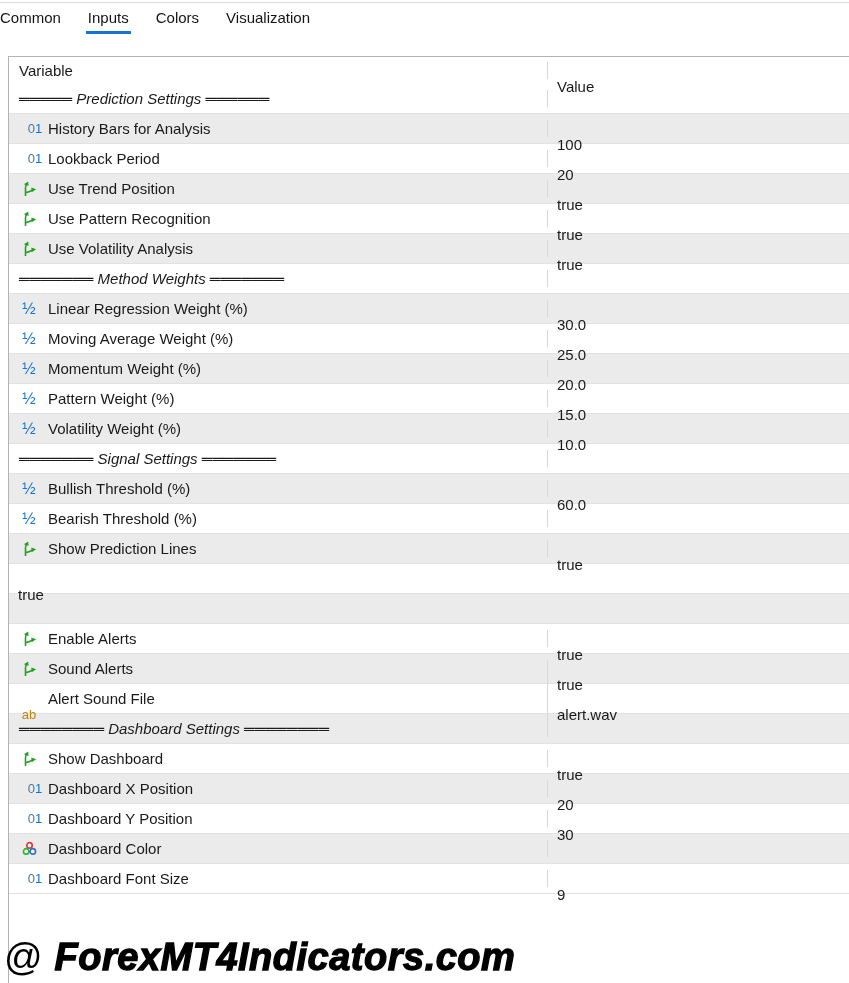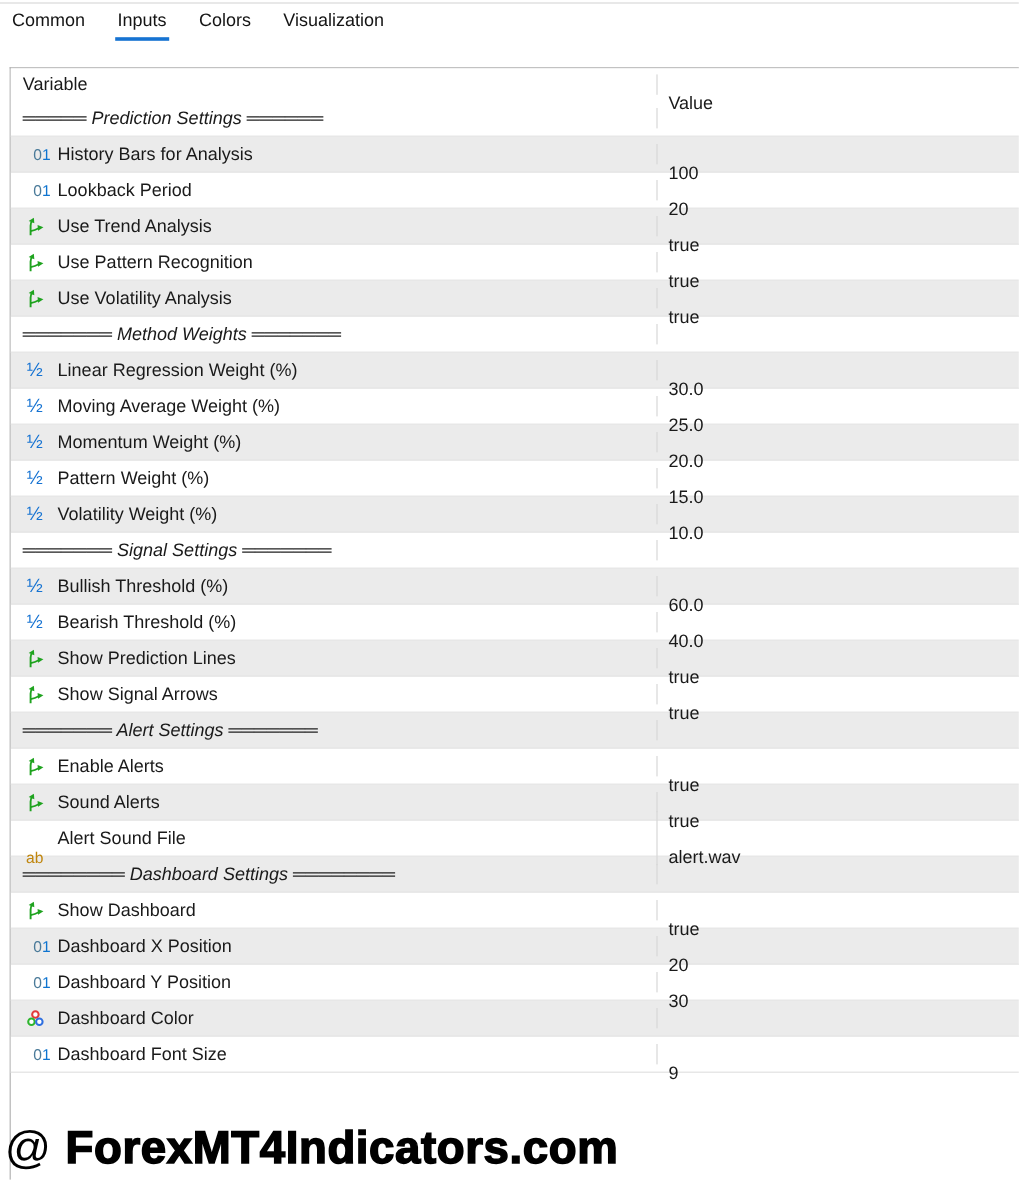--- a/index.html
+++ b/index.html
@@ -2,21 +2,21 @@
 <html><head>
 <meta charset="utf-8">
 <style>
   html,body{margin:0;padding:0;}
   body{
     width:849px;height:983px;position:relative;background:#ffffff;
     font-family:"Liberation Sans", sans-serif;color:#1a1a1a;overflow:hidden;
   }
   .top-hairline{position:absolute;top:2px;left:0;right:0;height:1px;background:#d9d9d9;}
   
-  .tabbar{position:absolute;top:9px;left:10px;display:flex;gap:27px;}
+  .tabbar{position:absolute;top:9px;left:0;display:flex;gap:27px;}
   .tab{font-size:15px;color:#141414;padding-bottom:8px;position:relative;cursor:default;}
   .tab.active::after{
     content:"";position:absolute;left:-2px;right:-2px;bottom:0;height:3px;
     background:var(--accent,#1673d2);
   }
   
   .grid{
     position:absolute;top:56px;left:8px;right:0;bottom:0;
     border-top:1px solid #b3b3b3;border-left:1px solid #b3b3b3;background:#ffffff;
   }
@@ -33,21 +33,21 @@
   .ic-int .d1{color:var(--ic-int1,#0e74d0);}
   .ic-dbl{font-size:16px;line-height:1;color:var(--ic-dbl,#1673d2);}
   .ic-str{font-size:13px;line-height:1;color:var(--ic-str,#c0860e);margin-top:32px;}
   .swatch{width:15px;height:15px;box-sizing:border-box;border:1px solid #9a9a9a;background:#fff;display:inline-block;}
   
   .watermark{
     position:absolute;left:4px;top:936px;z-index:5;display:flex;align-items:baseline;gap:12px;
     font-size:38px;color:#000;white-space:nowrap;
   }
   .watermark .at{font-weight:400;}
-  .watermark .txt{font-weight:700;-webkit-text-stroke:1.3px #000;letter-spacing:0.5px;}
+  .watermark .txt{font-weight:700;-webkit-text-stroke:1.3px #000;letter-spacing:0.5px;font-style:italic;}
 </style>
 </head>
 <body style="--accent: #1673d2; --rowalt: #ebebeb; --ic-int0: #4a7a99; --ic-int1: #0e74d0; --ic-dbl: #1673d2; --ic-str: #c0860e;">
 
 <div class="top-hairline"></div>
 
 <div class="tabbar">
     <div class="tab">Common</div>
     <div class="tab active">Inputs</div>
     <div class="tab">Colors</div>
@@ -89,21 +89,21 @@
       <div class="row alt">
         <div class="cell var">
           <span class="ic">
             <svg width="16" height="16" viewBox="0 0 16 16">
               <path d="M4.5 15 L4.5 7 C4.5 4.8 5.1 3.6 6 2.9" stroke="#1fa31f" stroke-width="1.6" fill="none"></path>
               <polygon points="7.2,0.5 2.9,3.2 7.6,5.1" fill="#1fa31f"></polygon>
               <path d="M4.5 11.6 C7.5 11.1 9.5 10.2 11.2 9.2" stroke="#1fa31f" stroke-width="1.6" fill="none"></path>
               <polygon points="15.2,8.3 10.3,6.4 10.7,11.2" fill="#1fa31f"></polygon>
             </svg>
           </span>
-          <span>Use Trend Analysis</span>
+          <span>Use Trend Position</span>
         </div>
         <div class="cell val">
           <span>true</span>
         </div>
       </div>
       <div class="row">
         <div class="cell var">
           <span class="ic">
             <svg width="16" height="16" viewBox="0 0 16 16">
               <path d="M4.5 15 L4.5 7 C4.5 4.8 5.1 3.6 6 2.9" stroke="#1fa31f" stroke-width="1.6" fill="none"></path>
@@ -208,58 +208,43 @@
           <span>60.0</span>
         </div>
       </div>
       <div class="row">
         <div class="cell var">
           <span class="ic">
             <span class="ic-dbl">½</span>
           </span>
           <span>Bearish Threshold (%)</span>
         </div>
-        <div class="cell val">
-          <span>40.0</span>
-        </div>
       </div>
       <div class="row alt">
         <div class="cell var">
           <span class="ic">
             <svg width="16" height="16" viewBox="0 0 16 16">
               <path d="M4.5 15 L4.5 7 C4.5 4.8 5.1 3.6 6 2.9" stroke="#1fa31f" stroke-width="1.6" fill="none"></path>
               <polygon points="7.2,0.5 2.9,3.2 7.6,5.1" fill="#1fa31f"></polygon>
               <path d="M4.5 11.6 C7.5 11.1 9.5 10.2 11.2 9.2" stroke="#1fa31f" stroke-width="1.6" fill="none"></path>
               <polygon points="15.2,8.3 10.3,6.4 10.7,11.2" fill="#1fa31f"></polygon>
             </svg>
           </span>
           <span>Show Prediction Lines</span>
         </div>
         <div class="cell val">
           <span>true</span>
         </div>
       </div>
       <div class="row">
-        <div class="cell var">
-          <span class="ic">
-            <svg width="16" height="16" viewBox="0 0 16 16">
-              <path d="M4.5 15 L4.5 7 C4.5 4.8 5.1 3.6 6 2.9" stroke="#1fa31f" stroke-width="1.6" fill="none"></path>
-              <polygon points="7.2,0.5 2.9,3.2 7.6,5.1" fill="#1fa31f"></polygon>
-              <path d="M4.5 11.6 C7.5 11.1 9.5 10.2 11.2 9.2" stroke="#1fa31f" stroke-width="1.6" fill="none"></path>
-              <polygon points="15.2,8.3 10.3,6.4 10.7,11.2" fill="#1fa31f"></polygon>
-            </svg>
-          </span>
-          <span>Show Signal Arrows</span>
-        </div>
-        <div class="cell val">
-          <span>true</span>
-        </div>
-      </div>
-      <div class="row alt">
-        <div class="cell var section">═══════ Alert Settings ═══════</div>
+        <div class="cell val">
+          <span>true</span>
+        </div>
+      </div>
+      <div class="row alt">
         <div class="cell val"></div>
       </div>
       <div class="row">
         <div class="cell var">
           <span class="ic">
             <svg width="16" height="16" viewBox="0 0 16 16">
               <path d="M4.5 15 L4.5 7 C4.5 4.8 5.1 3.6 6 2.9" stroke="#1fa31f" stroke-width="1.6" fill="none"></path>
               <polygon points="7.2,0.5 2.9,3.2 7.6,5.1" fill="#1fa31f"></polygon>
               <path d="M4.5 11.6 C7.5 11.1 9.5 10.2 11.2 9.2" stroke="#1fa31f" stroke-width="1.6" fill="none"></path>
               <polygon points="15.2,8.3 10.3,6.4 10.7,11.2" fill="#1fa31f"></polygon>

